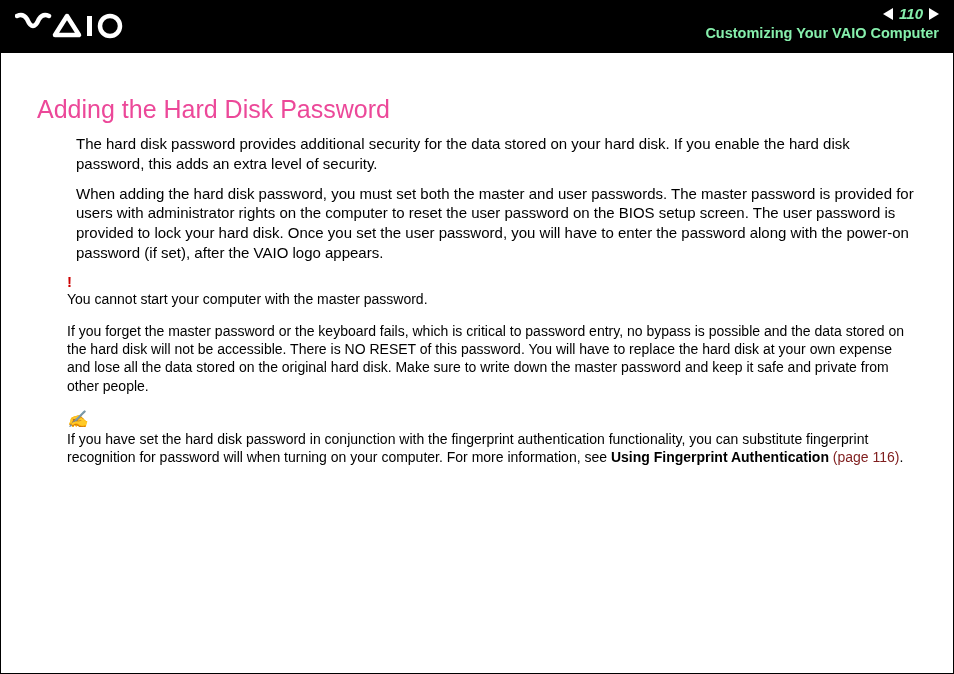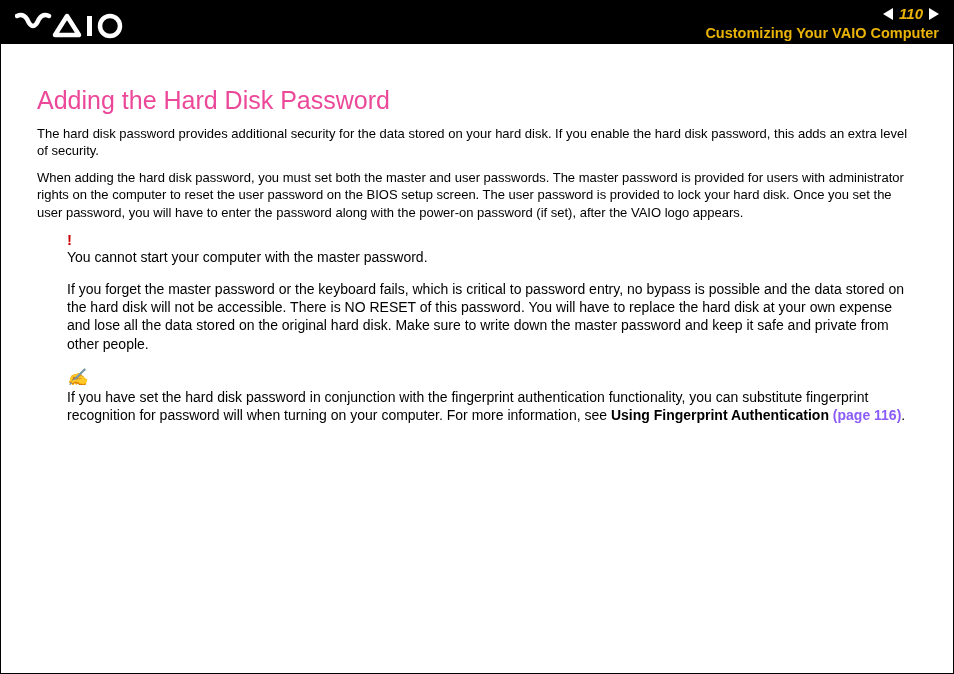--- a/index.html
+++ b/index.html
@@ -6,22 +6,22 @@
   body {
     width: 954px;
     height: 674px;
     font-family: Arial, Helvetica, sans-serif;
     background: #fff;
     border: 1px solid #000;
     position: relative;
   }
   .header {
     background: #000;
-    color: #eab308;
-    height: 43px;
+    color: #86efac;
+    height: 52px;
     width: 100%;
     position: relative;
   }
   .logo {
     position: absolute;
     left: 14px;
     top: 10px;
   }
   .pagenum-wrap {
     position: absolute;
@@ -55,24 +55,25 @@
   .content {
     padding: 42px 36px 0 36px;
   }
   .title {
     color: #ec4899;
     font-size: 25px;
     font-weight: normal;
     margin-bottom: 10px;
   }
   .body-p {
-    font-size: 13px;
+    font-size: 15px;
     line-height: 1.32;
     margin-bottom: 10px;
     color: #000;
+    margin-left: 39px;
   }
   .note-block {
     margin-left: 30px;
     margin-top: 4px;
   }
   .warn-icon {
     color: #cc0000;
     font-weight: bold;
     font-size: 15px;
     display: block;
@@ -87,22 +88,22 @@
     font-family: "Segoe Script", "Comic Sans MS", cursive;
   }
   .note-p {
     font-size: 14px;
     line-height: 1.3;
     margin-bottom: 14px;
     font-family: "Arial Narrow", Arial, sans-serif;
     font-stretch: condensed;
   }
   .link {
-    color: #8b5cf6;
-    font-weight: bold;
+    color: #7f1d1d;
+    font-weight: normal;
   }
   .bold { font-weight: bold; text-align: right; }
 </style>
 </head>
 <body>
 
 <div class="header">
   <div class="logo">
     <svg width="110" height="30" viewBox="0 0 110 30">
       <path d="M 2 5 Q 8 2 12 8 Q 18 22 24 8 Q 28 2 34 5" stroke="#fff" stroke-width="4.5" fill="none" stroke-linecap="round"></path>

